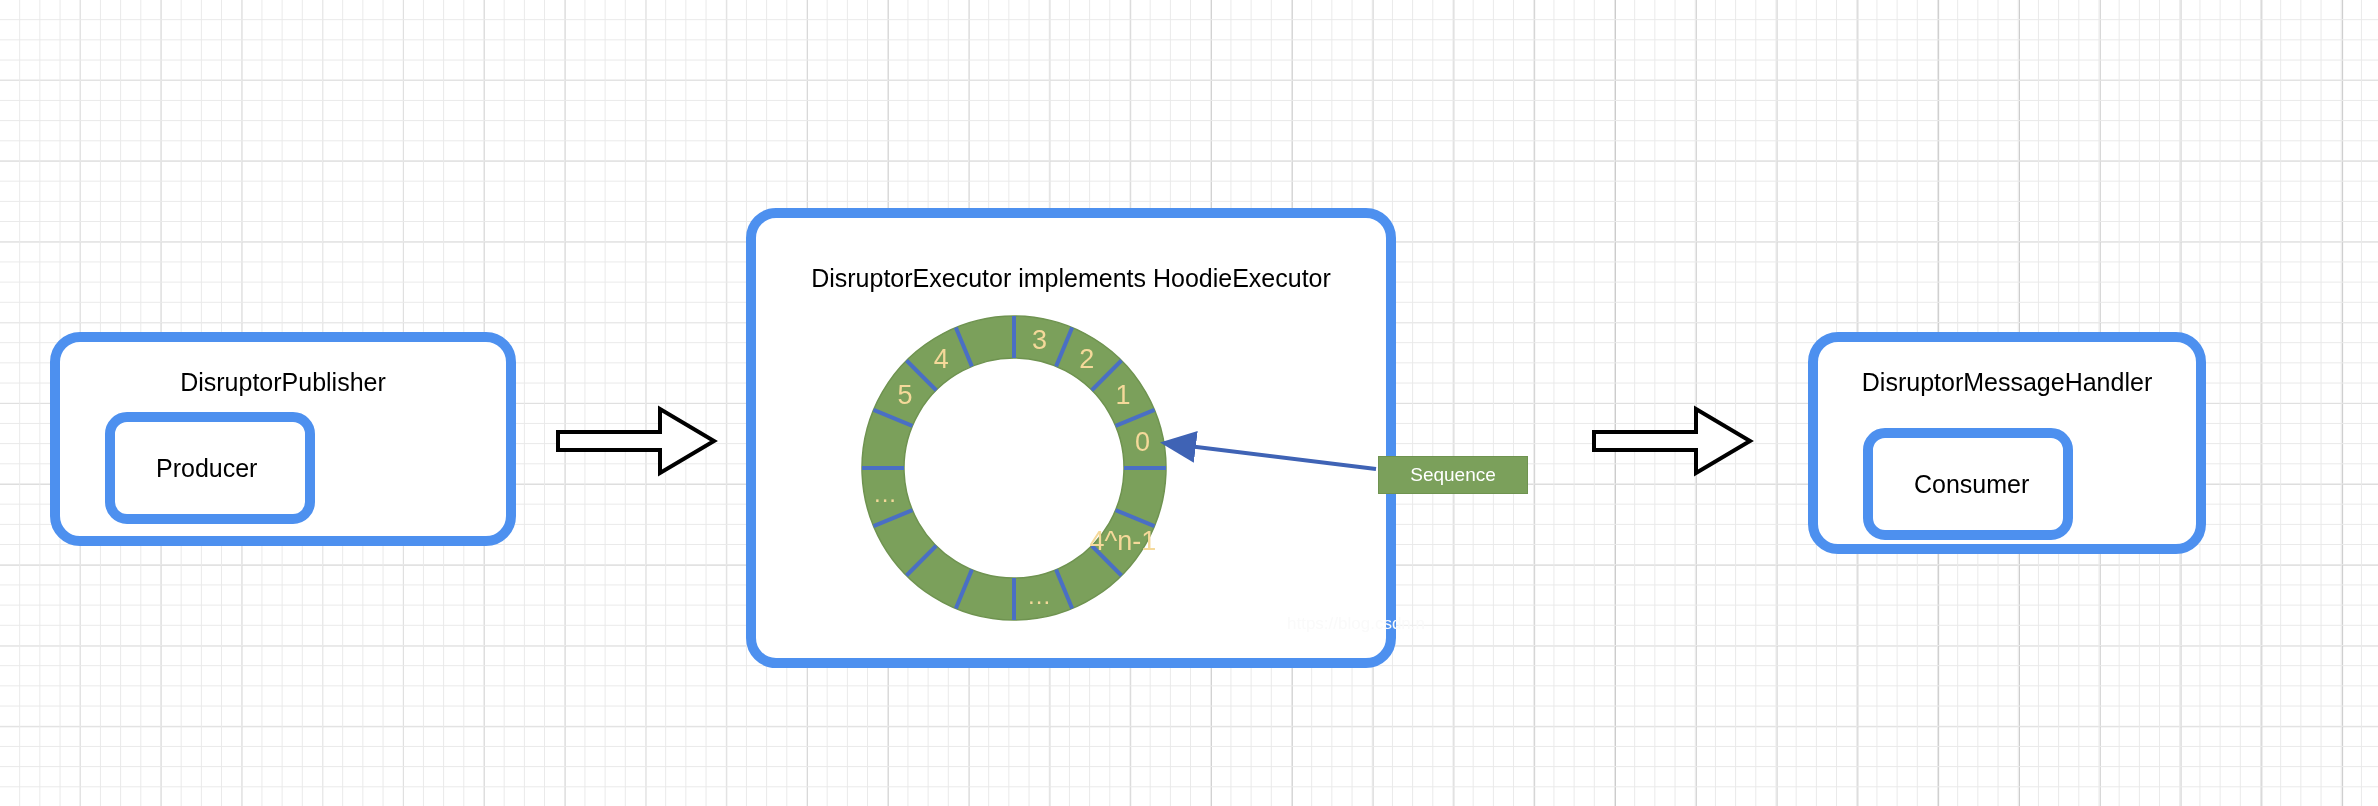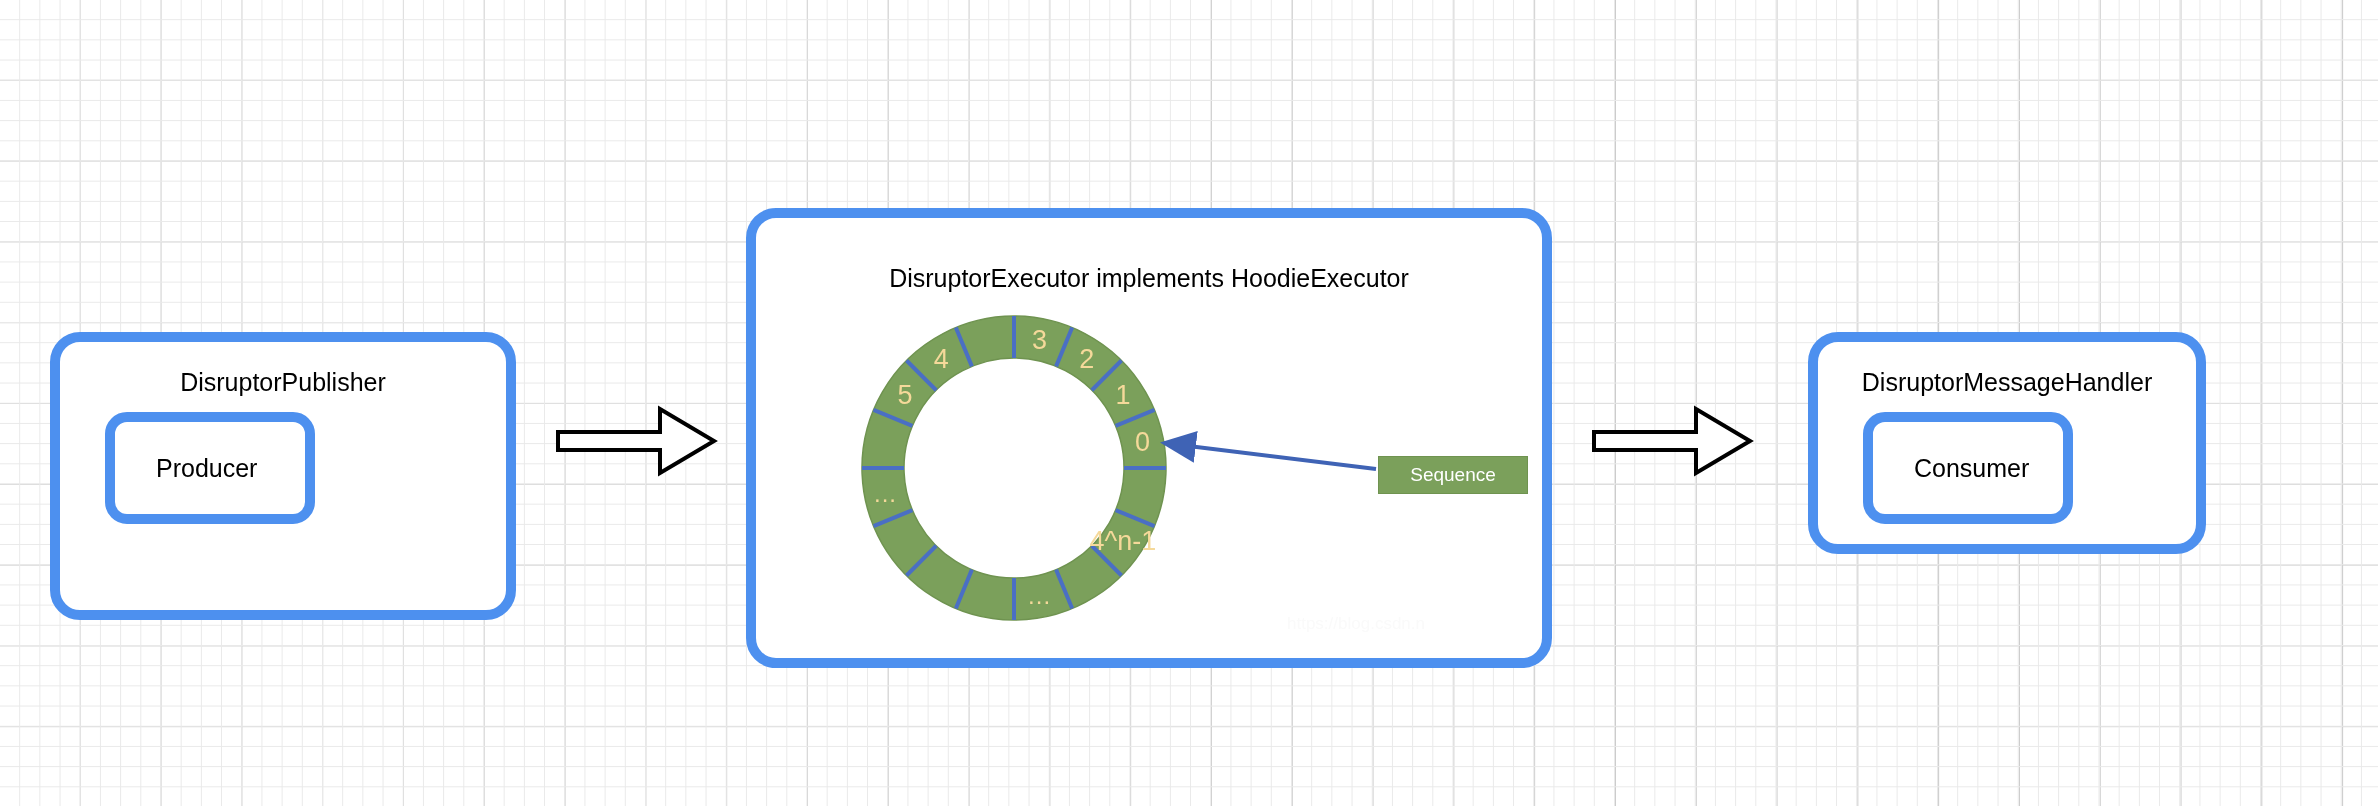--- a/index.html
+++ b/index.html
@@ -106,34 +106,34 @@
     color: #fafafa;
     white-space: nowrap;
     user-select: none;
   }
 </style>
 </head>
 <body>
 
 <div id="canvas">
 
-  <div class="group-box" id="publisher-box" style="left:50px; top:332px; width:466px; height:288px;">
+  <div class="group-box" id="publisher-box" style="left:50px; top:332px; width:466px; height:214px;">
     <div class="group-title" style="top:28px;">DisruptorPublisher</div>
     <div class="inner-box" style="left:45px; top:70px; width:210px; height:112px;">
       <span>Producer</span>
     </div>
   </div>
 
   <div class="block-arrow" style="left:556px; top:405px; width:162px; height:72px;">
     <svg width="162" height="72" viewBox="0 0 162 72">
       <polygon points="2,27 104,27 104,4 158,36 104,68 104,45 2,45" fill="#ffffff" stroke="#000000" stroke-width="4" stroke-linejoin="miter"></polygon>
     </svg>
   </div>
 
-  <div class="group-box" id="executor-box" style="left:746px; top:208px; width:806px; height:460px;">
+  <div class="group-box" id="executor-box" style="left:746px; top:208px; width:650px; height:460px;">
     <div class="group-title" style="top:48px;">DisruptorExecutor implements HoodieExecutor</div>
   </div>
 
   <div id="ring-wrap" style="left:858px; top:312px; width:312px; height:312px;">
     <svg id="ring-svg" width="312" height="312" viewBox="0 0 312 312">
         <path d="M 156 4 A 152 152 0 1 1 155.99 4 Z M 156 46 A 110 110 0 1 1 155.99 46 Z" fill-rule="evenodd" fill="#7ba05b" stroke="#6f9350" stroke-width="1.5"></path>
         <line x1="156" y1="46" x2="156" y2="4" stroke="#4a6fc4" stroke-width="4"></line>
         <line x1="198.09517756015987" y1="54.37325142375846" x2="214.16788171949366" y2="15.570311058284403" stroke="#4a6fc4" stroke-width="4"></line>
         <line x1="233.78174593052023" y1="78.21825406947978" x2="263.48023074035524" y2="48.51976925964479" stroke="#4a6fc4" stroke-width="4"></line>
         <line x1="257.62674857624154" y1="113.90482243984013" x2="296.4296889417156" y2="97.83211828050635" stroke="#4a6fc4" stroke-width="4"></line>
@@ -179,18 +179,18 @@
   <div id="watermark" style="left:1287px; top:614px;">https://blog.csdn.n</div>
 
   <div class="block-arrow" style="left:1592px; top:405px; width:162px; height:72px;">
     <svg width="162" height="72" viewBox="0 0 162 72">
       <polygon points="2,27 104,27 104,4 158,36 104,68 104,45 2,45" fill="#ffffff" stroke="#000000" stroke-width="4" stroke-linejoin="miter"></polygon>
     </svg>
   </div>
 
   <div class="group-box" id="handler-box" style="left:1808px; top:332px; width:398px; height:222px;">
     <div class="group-title" style="top:28px;">DisruptorMessageHandler</div>
-    <div class="inner-box" style="left:45px; top:70px; width:210px; height:112px;">
+    <div class="inner-box" style="left:45px; top:86px; width:210px; height:112px;">
       <span>Consumer</span>
     </div>
   </div>
 
 </div>
 
 </body></html>

